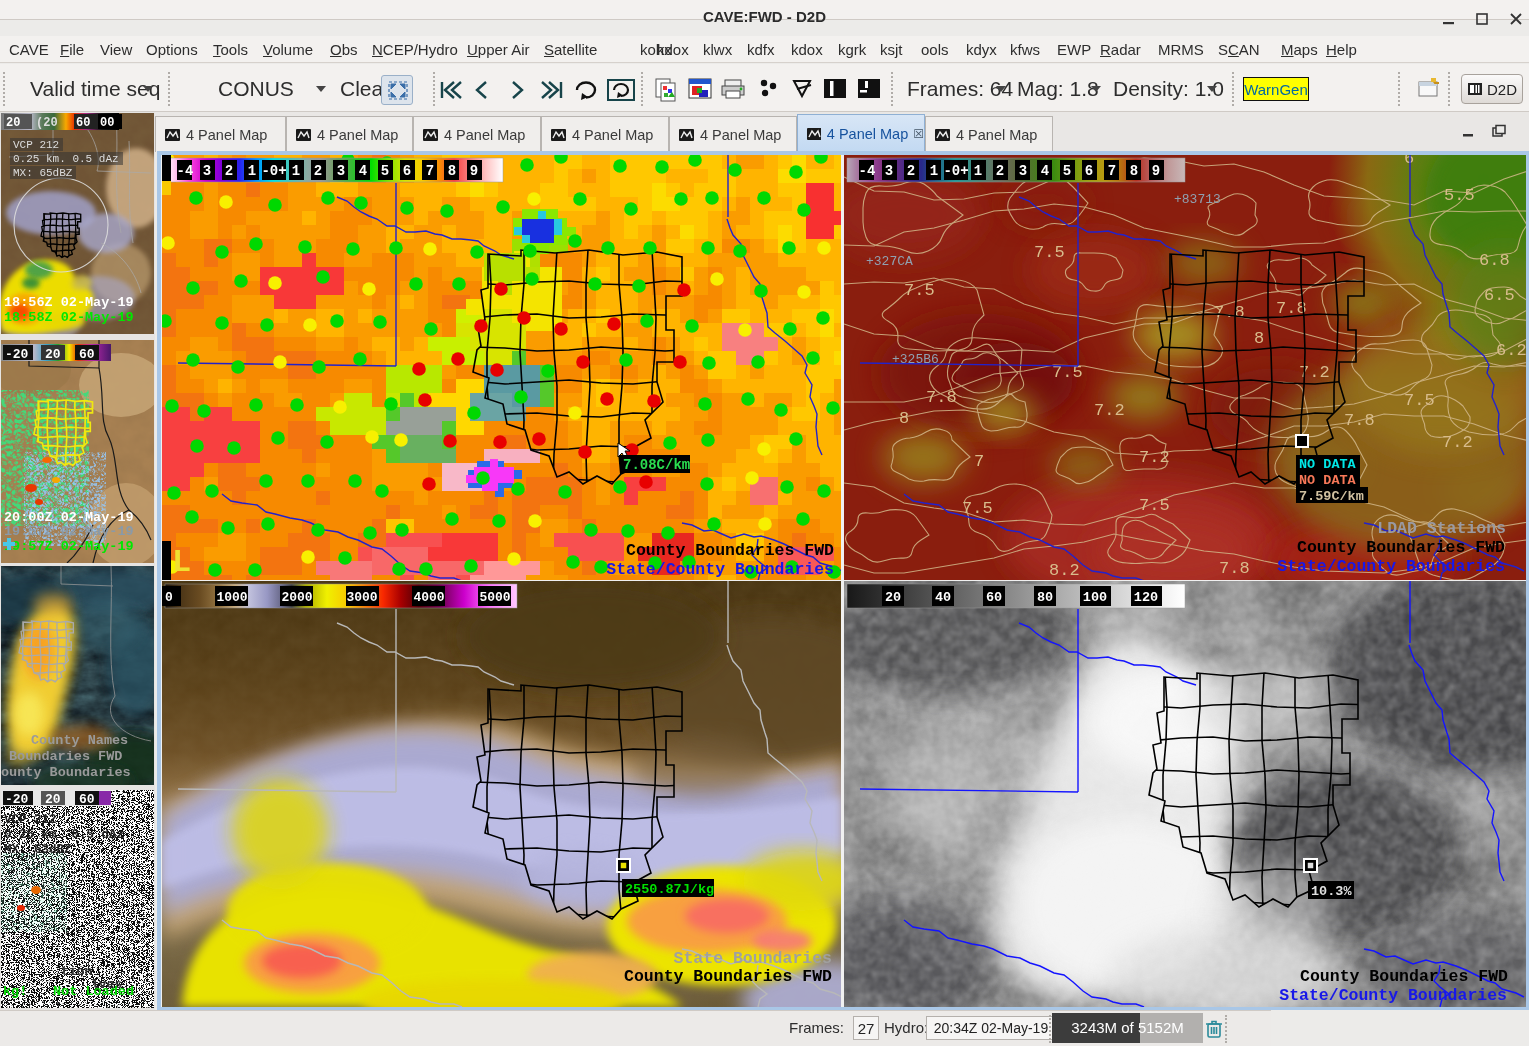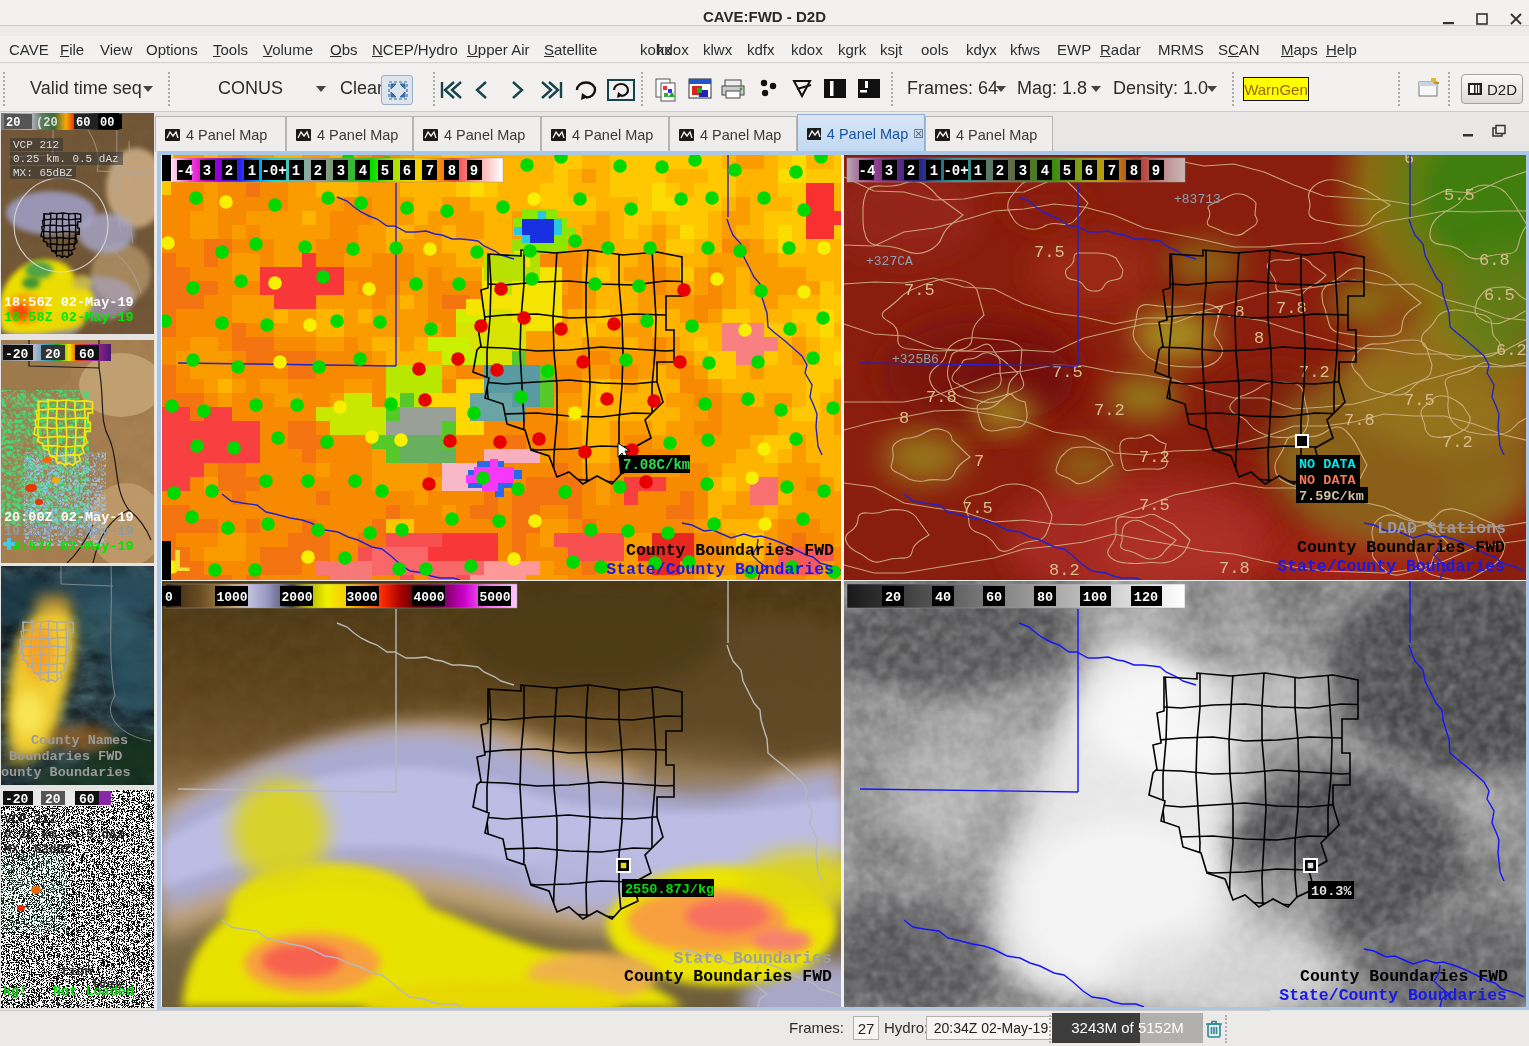--- a/index.html
+++ b/index.html
@@ -1,17 +1,17 @@
 <!DOCTYPE html>
 <html><head><meta charset="utf-8"><style>
 * {margin:0;padding:0;box-sizing:border-box}
 body {width:1529px;height:1046px;position:relative;overflow:hidden;font-family:"Liberation Sans",sans-serif;background:#ecebe9;}
 .abs {position:absolute}
 .mi {position:absolute;top:0;font-size:15px;color:#2d2d2d;line-height:27px}
-.tt {position:absolute;top:0;font-size:18px;color:#2d2d2d;line-height:49px}
+.tt {position:absolute;top:0;font-size:21px;color:#2d2d2d;line-height:49px}
 .arr {position:absolute;top:22px;width:0;height:0;border-left:5px solid transparent;border-right:5px solid transparent;border-top:6px solid #444}
 .tsep {position:absolute;top:8px;height:34px;width:0;border-left:2px dotted #b0aca8}
 .tab {position:absolute;top:116px;height:36px;background:#f0eeec;border:1px solid #b8b4b0;border-bottom:none;display:flex;align-items:center;padding-left:9px;font-size:14.5px;color:#3a3a3a;white-space:nowrap}
 .tab.active {background:linear-gradient(#d8e6f6,#c2d9f2);color:#16529e;top:114px;height:38px;border-color:#8fb0d4}
 </style></head><body>
 <svg width="0" height="0" style="position:absolute">
     <defs>
       <g id="cluster">
  <clipPath id="clclip">
           <polygon points="15,12 15,4 48,6 48,0 82,3 116,0 150,5 184,2 209,7 209,46 193,46 193,80 201,80 201,112 184,112 184,132 190,152 172,170 178,188 160,198 165,216 148,224 139,234 124,226 110,234 96,222 84,227 76,206 58,200 52,180 34,174 30,154 12,148 16,128 0,122 4,100 8,96 4,72 12,70 8,40 15,38"></polygon>
@@ -48,21 +48,21 @@
         <stop offset="0.15" stop-color="#3a3a3a"></stop>
         <stop offset="0.35" stop-color="#6a6a6a"></stop>
         <stop offset="0.55" stop-color="#9a9a9a"></stop>
         <stop offset="0.75" stop-color="#c8c8c8"></stop>
         <stop offset="0.92" stop-color="#eeeeee"></stop>
         <stop offset="1" stop-color="#ffffff"></stop>
       </linearGradient>
     </defs>
   </svg>
 
-<div class="abs" style="left:0;top:0;width:1529px;height:26px;background:#f3f1ef;border-bottom:1px solid #cfcac5">
+<div class="abs" style="left:0;top:0;width:1529px;height:20px;background:#f3f1ef;border-bottom:1px solid #cfcac5">
   <div style="text-align:center;font-size:15px;font-weight:bold;color:#2b2b2b;line-height:34px">CAVE:FWD - D2D</div>
   <svg class="abs" style="right:0px;top:9px" width="100" height="18">
     <rect x="14" y="13" width="11" height="2.2" fill="#333"></rect>
     <rect x="48" y="5" width="10" height="10" fill="none" stroke="#333" stroke-width="1.6"></rect>
     <path d="M 82,5 L 92,15 M 92,5 L 82,15" stroke="#333" stroke-width="1.8"></path>
   </svg>
 </div>
 
 <div class="abs" style="left:0;top:36px;width:1529px;height:27px;background:#f3f1ef;border-bottom:1px solid #d6d1cc">
     <span class="mi" style="left:9px">CAVE</span>
@@ -175,21 +175,21 @@
         <rect x="9" y="4" width="3" height="7" fill="#fff"></rect>
         <rect x="4" y="13" width="7" height="2.5" fill="#fff"></rect>
       </g>
     </svg>
     <span class="tt" style="left:907px">Frames: 64</span>
     <span class="arr" style="left:996px"></span>
     <span class="tt" style="left:1017px">Mag: 1.8</span>
     <span class="arr" style="left:1091px"></span>
     <span class="tt" style="left:1113px">Density: 1.0</span>
     <span class="arr" style="left:1207px"></span>
-    <div style="position:absolute;left:1243px;top:13px;width:66px;height:24px;background:#ffff00;border:1.5px solid #111;display:flex;align-items:center;justify-content:center;font-size:15px;color:#a16207;">WarnGen</div>
+    <div style="position:absolute;left:1243px;top:13px;width:66px;height:24px;background:#ffff00;border:1.5px solid #111;display:flex;align-items:center;justify-content:center;font-size:15px;color:#0369a1;">WarnGen</div>
     <svg style="position:absolute;left:1416px;top:13px" width="26" height="24">
       <rect x="3" y="5" width="18" height="14" fill="#f8f8f8" stroke="#777"></rect>
       <rect x="3" y="5" width="18" height="4" fill="#c8d4e0"></rect>
       <path d="M 16,2 l 3,4 l 4,0" stroke="#c89018" stroke-width="2" fill="none"></path>
       <rect x="15" y="1" width="5" height="4" fill="#e8b830"></rect>
     </svg>
     <div style="position:absolute;left:1461px;top:10px;width:62px;height:30px;background:linear-gradient(#fbfafa,#dedad6);border:1px solid #a8a29c;border-radius:4px;display:flex;align-items:center;justify-content:center;gap:4px;font-size:15px;color:#222;">
     <svg width="16" height="14">
         <rect x="1" y="1" width="14" height="12" fill="#222"></rect>
         <rect x="3" y="3" width="4" height="8" fill="#fff"></rect>

